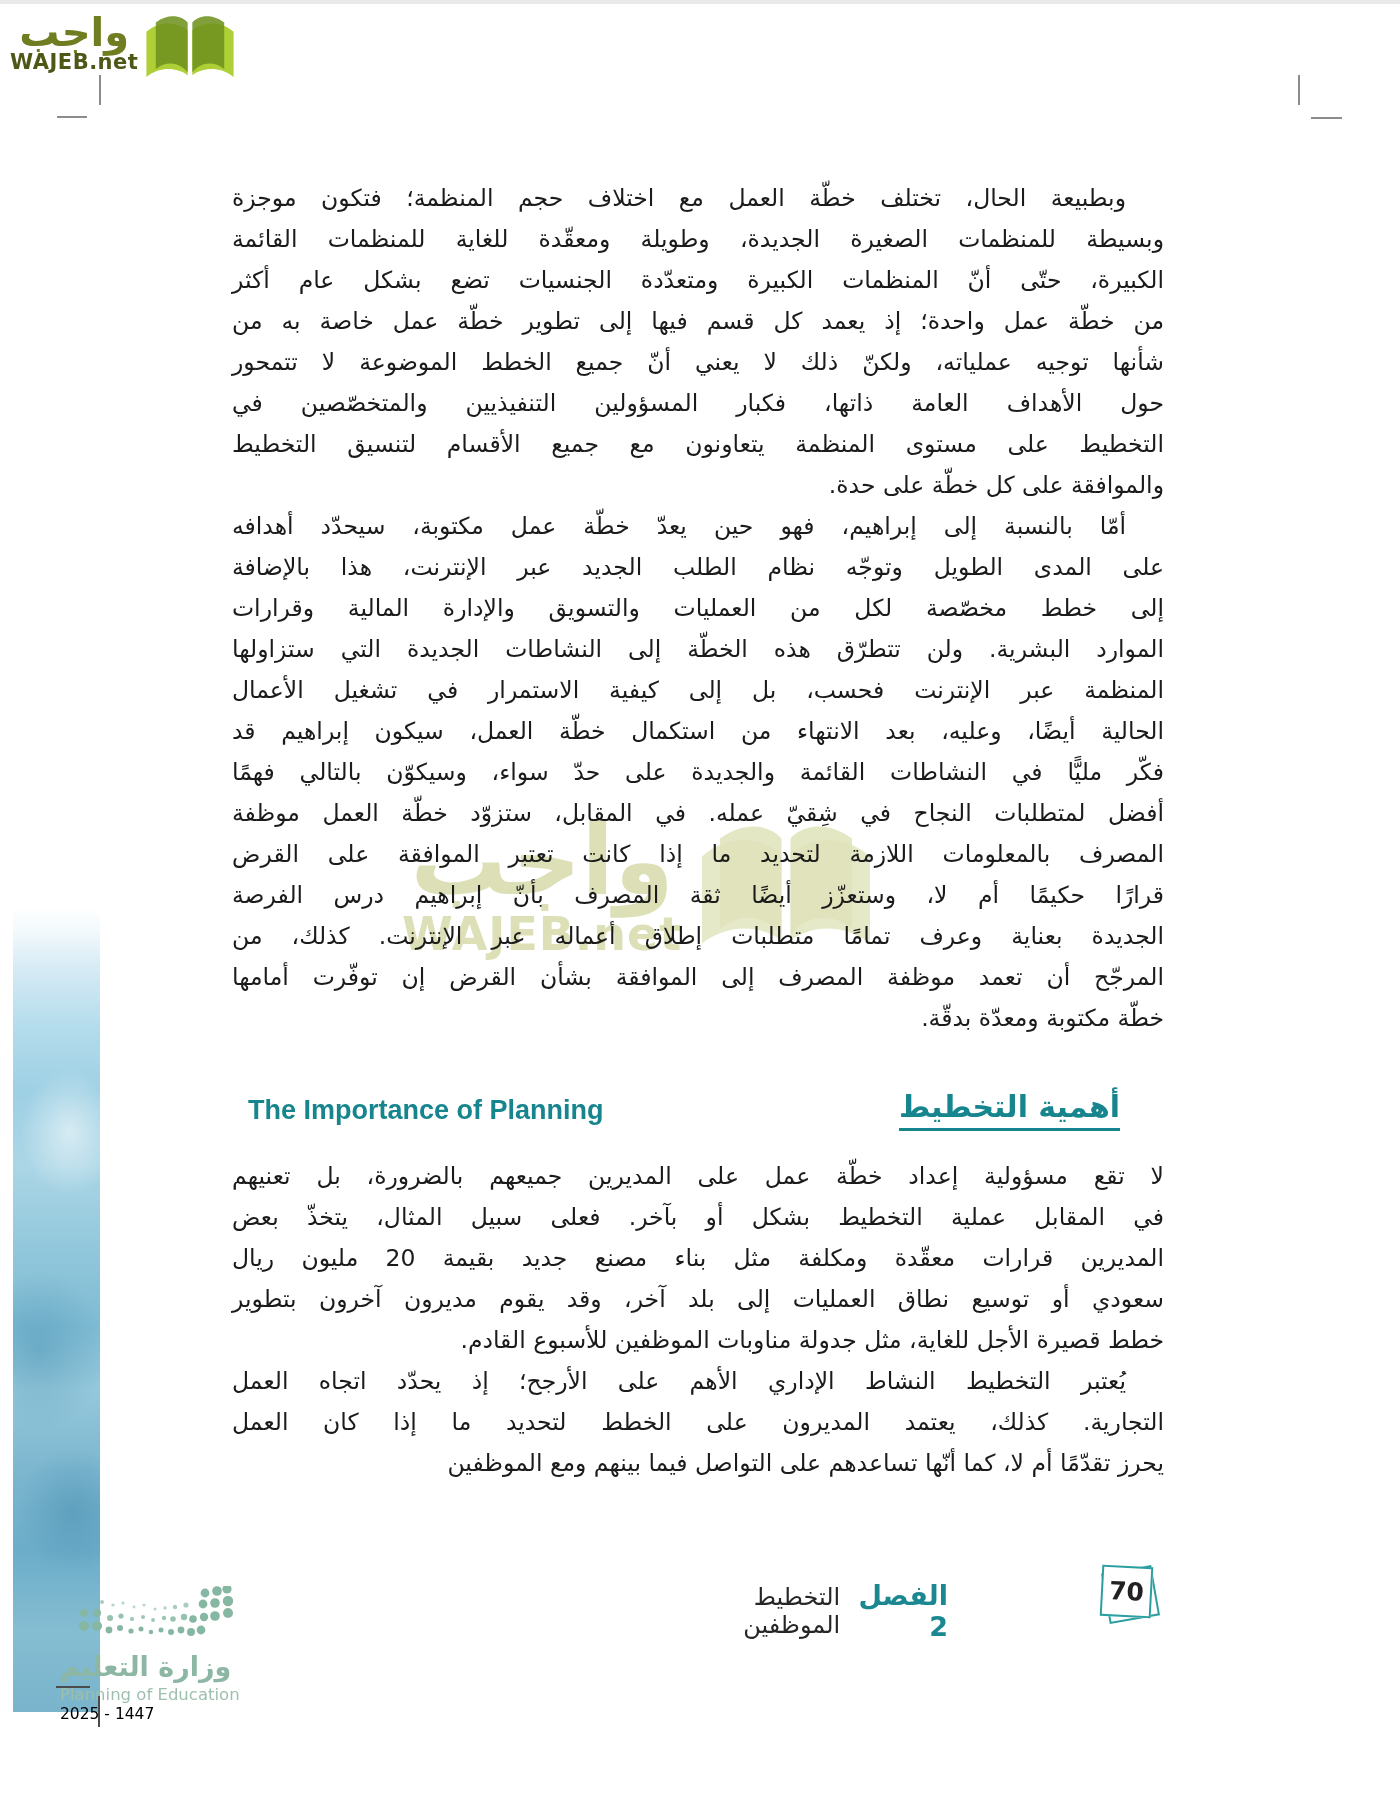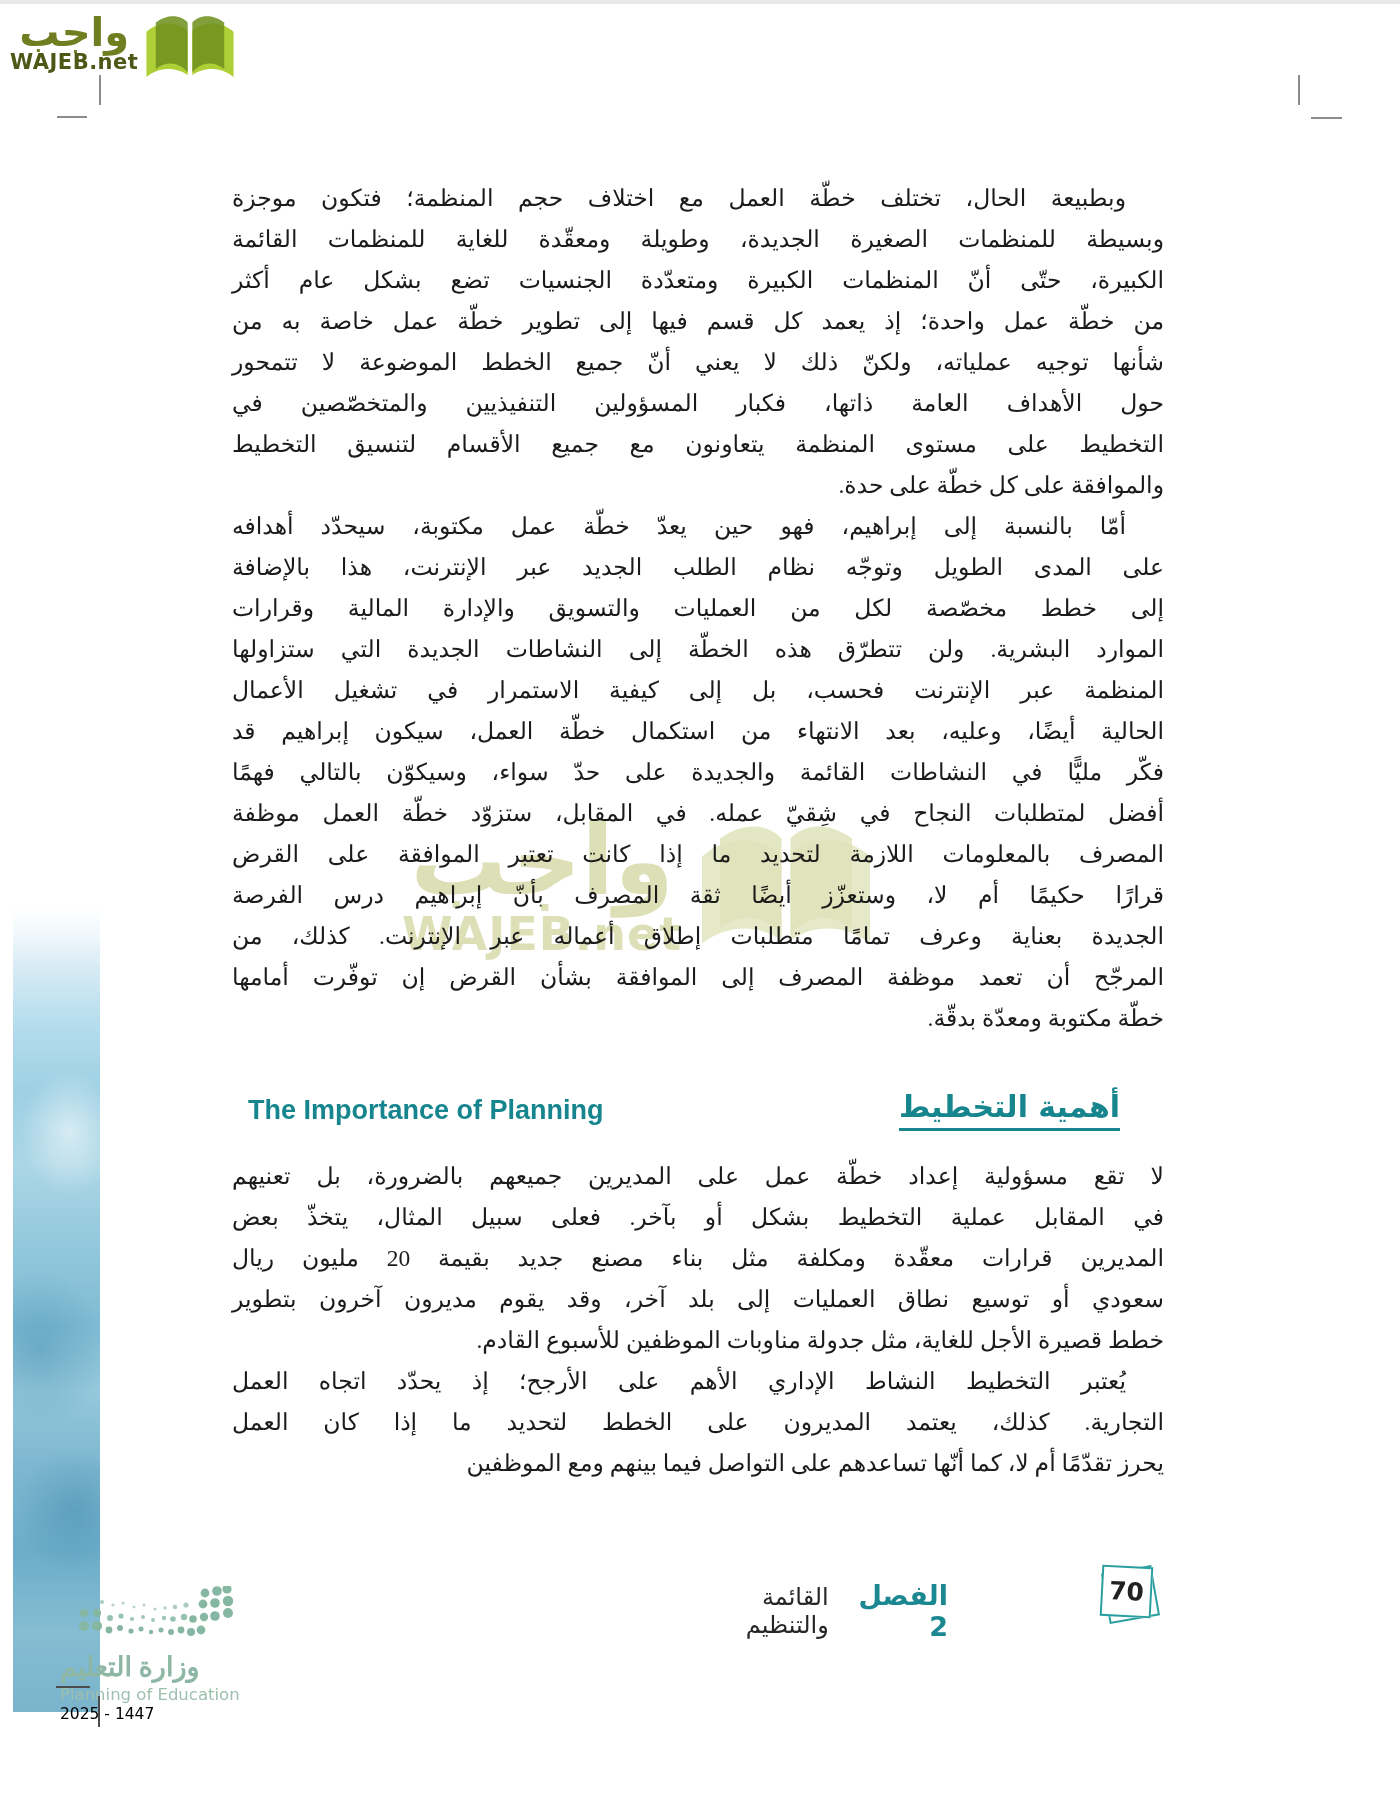--- a/index.html
+++ b/index.html
@@ -28,21 +28,21 @@
   
   .watermark{position:absolute;left:402px;top:790px;display:flex;align-items:center;opacity:.45;z-index:1;}
   .watermark .wtxt{display:flex;flex-direction:column;align-items:center;}
   .watermark .war{font-size:96px;font-weight:bold;color:#b4ba60;line-height:100px;}
   .watermark .wen{font-size:46px;font-weight:bold;color:#b4ba60;letter-spacing:1px;line-height:46px;}
   .watermark svg{margin-left:14px;}
 
   
   .textcol{position:absolute;left:232px;top:174px;width:932px;direction:rtl;z-index:2;
            color:#1b1b1b;font-size:23.5px;line-height:41px;}
-  .tline{text-align:justify;text-align-last:justify;white-space:normal;font-family:Liberation Serif, serif;}
+  .tline{text-align:justify;text-align-last:justify;white-space:normal;}
   .para.natural-last .tline:last-child{text-align-last:right;}
   .para.indent-first .tline:first-child{text-indent:38px;}
 
   .heading-row{display:flex;flex-direction:row-reverse;justify-content:space-between;align-items:center;
                margin:51px 0 25px;padding:0 44px 0 16px;direction:ltr;}
   .heading-ar{font-size:30px;font-weight:bold;color:#17858e;border-bottom:3px solid #17858e;
               padding-bottom:4px;line-height:34px;}
   .heading-en{font-size:27px;font-weight:bold;color:#17858e;
               font-family:"Liberation Sans","DejaVu Sans",sans-serif;text-align:right;}
 
@@ -57,21 +57,21 @@
   .pagenum .sq{position:absolute;width:47px;height:47px;border:2px solid #2b9fa0;background:transparent;}
   .pagenum .sq.back{left:8px;top:9px;transform:rotate(-10deg);}
   .pagenum .sq.front{left:4px;top:6px;transform:rotate(3deg);background:#ffffff;
                      display:flex;align-items:center;justify-content:center;}
   .pagenum .num{font-size:25px;font-weight:bold;color:#222222;}
 
   
   .ministry{position:absolute;left:60px;top:1582px;width:190px;z-index:2;color:#8fb8a6;}
   .ministry .dots{margin-left:14px;}
   .ministry .m-ar{font-size:27px;font-weight:bold;color:#8db7a4;line-height:30px;margin-top:2px;
-                  direction:rtl;text-align:left;font-family:Liberation Serif, serif;}
+                  direction:rtl;text-align:left;}
   .ministry .m-en{font-size:16.5px;color:#9dbfae;line-height:20px;margin-top:3px;}
   .ministry .m-yr{font-size:15.5px;color:#000000;line-height:19px;direction:ltr;}
 </style>
 </head>
 <body>
 
 <div class="page">
 
   <div class="site-logo">
     <div class="txt">
@@ -153,21 +153,21 @@
       </div>
     <div class="para indent-first natural-last">
         <div class="tline">يُعتبر التخطيط النشاط الإداري الأهم على الأرجح؛ إذ يحدّد اتجاه العمل</div>
         <div class="tline">التجارية. كذلك، يعتمد المديرون على الخطط لتحديد ما إذا كان العمل</div>
         <div class="tline">يحرز تقدّمًا أم لا، كما أنّها تساعدهم على التواصل فيما بينهم ومع الموظفين</div>
       </div>
   </div>
 
   <div class="chapter-line">
     <span class="chapter-label">الفصل 2</span>
-    <span class="chapter-title">القائمة والتنظيم</span>
+    <span class="chapter-title">التخطيط الموظفين</span>
   </div>
 
   <div class="pagenum">
     <div class="sq back"></div>
     <div class="sq front">
       <span class="num">70</span>
     </div>
   </div>
 
   <div class="ministry">

